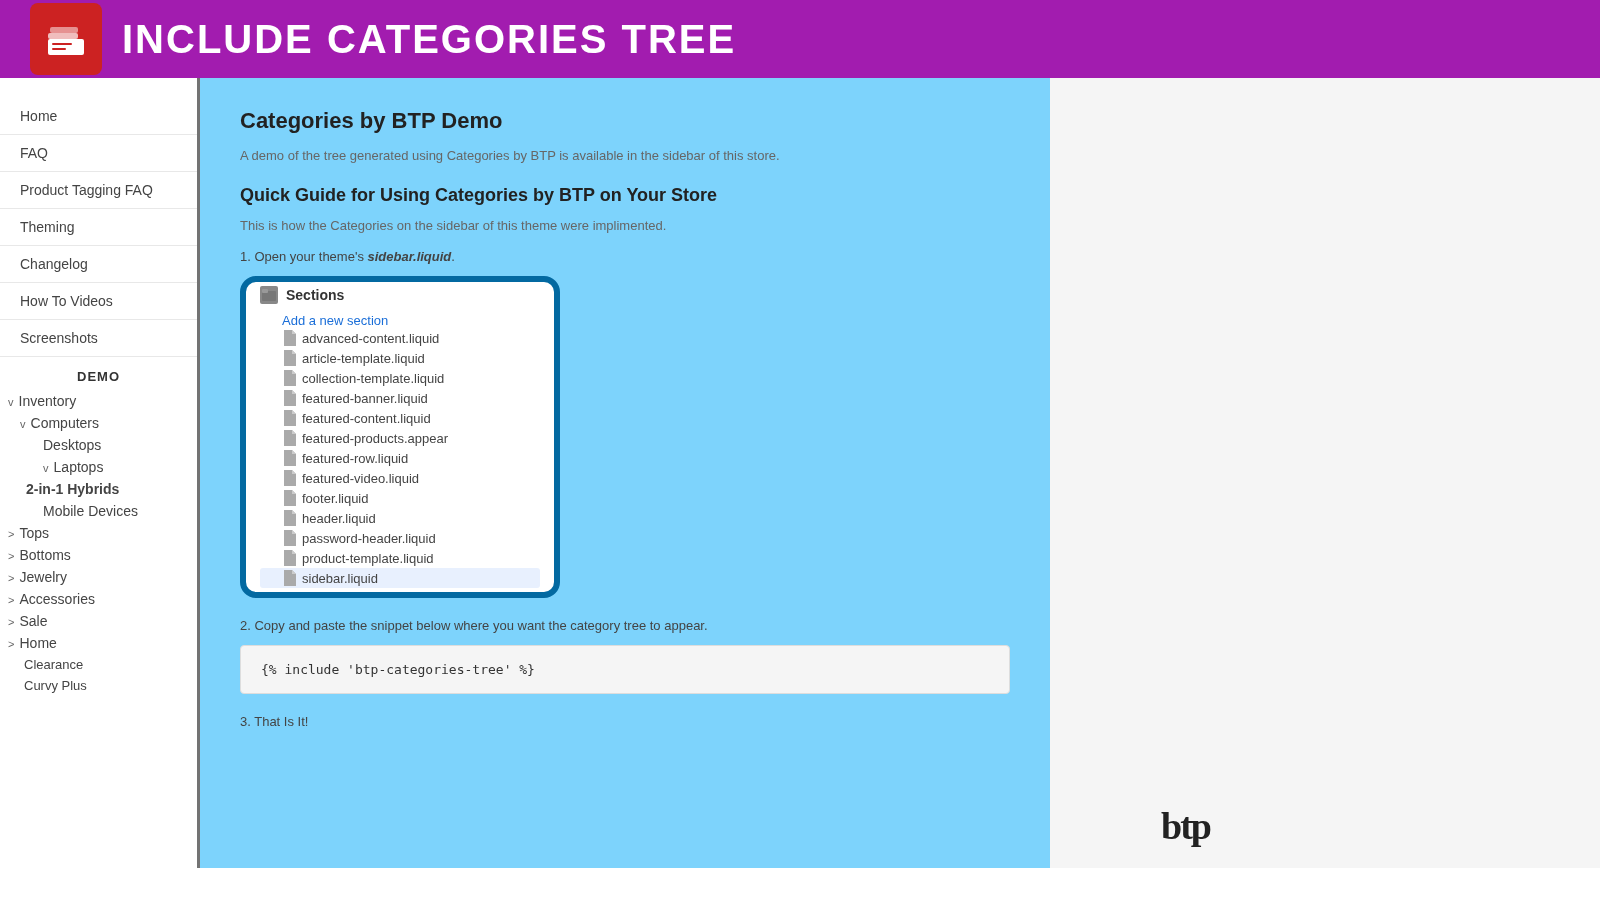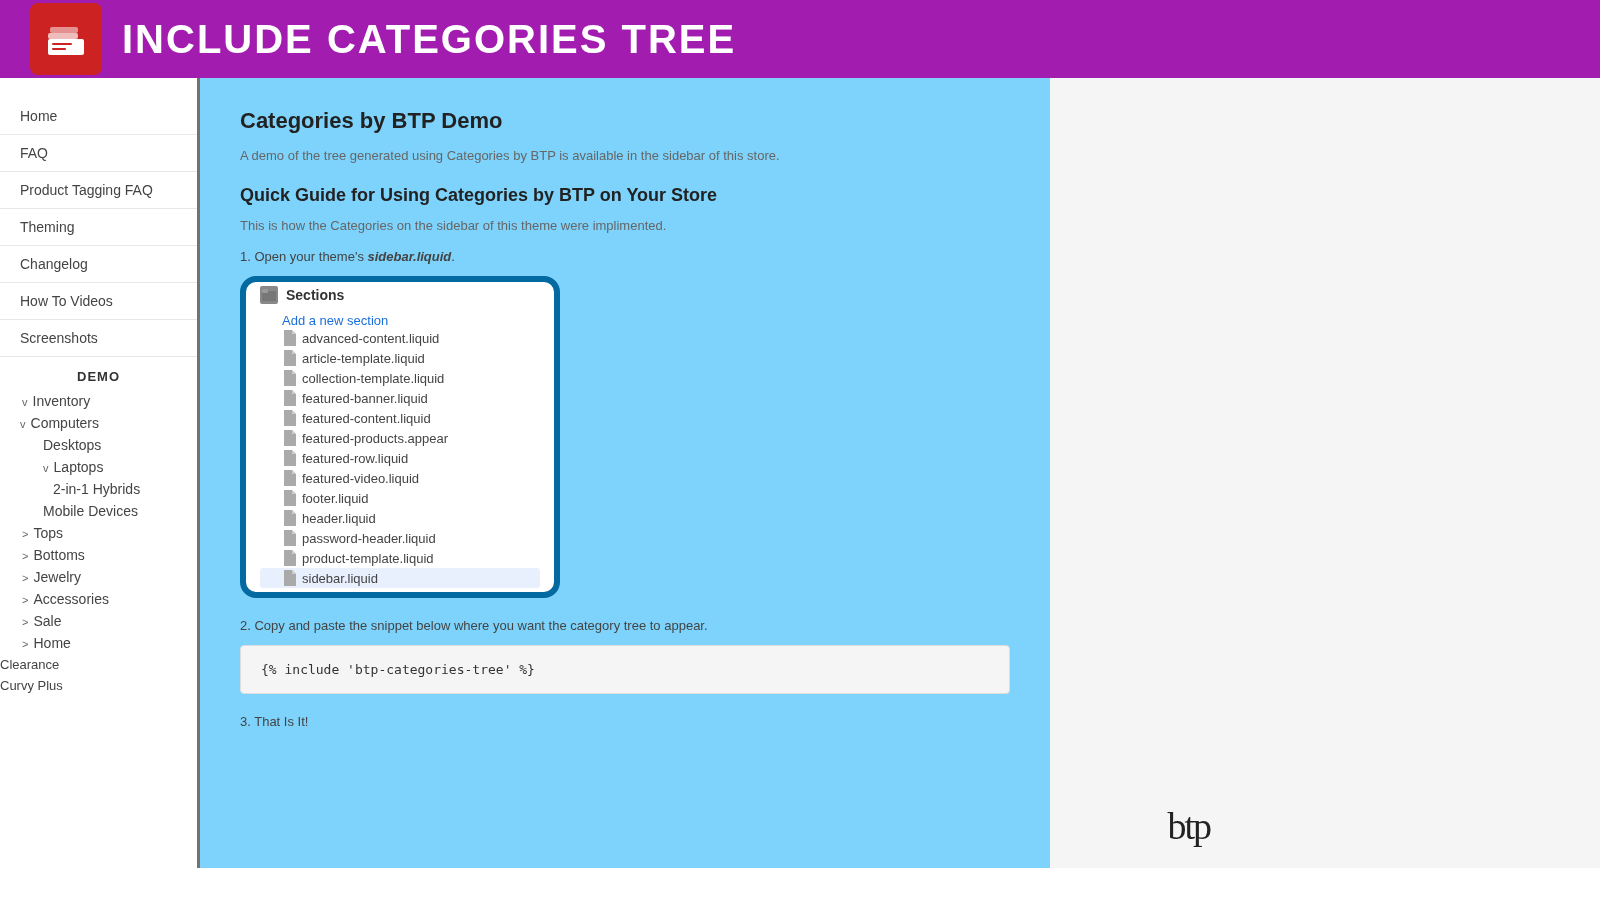--- a/index.html
+++ b/index.html
@@ -63,27 +63,27 @@
       font-size: 13px;
       text-align: center;
       color: #333;
       letter-spacing: 1px;
     }
     .tree-item {
       padding: 3px 6px;
       cursor: pointer;
       color: #444;
     }
-    .tree-item.indent-0 { padding-left: 22px; }
+    .tree-item.indent-0 { padding-left: 8px; }
     .tree-item.indent-1 { padding-left: 20px; }
     .tree-item.indent-2 { padding-left: 34px; margin-left: 9px; }
-    .tree-item.indent-3 { padding-left: 53px; }
+    .tree-item.indent-3 { padding-left: 26px; font-weight: bold; }
     .tree-arrow { color: #666; font-size: 11px; margin-right: 2px; }
     .sidebar-flat-item {
-      padding: 3px 0;
+      padding: 3px 24px;
       color: #444;
       font-size: 13px;
       cursor: pointer;
     }
 
     
     .content-area {
       flex: 1;
       background: #7dd3fc;
       padding: 30px 40px 40px 40px;
@@ -194,21 +194,21 @@
       width: 180px;
       background: #f5f5f5;
       display: flex;
       flex-direction: column;
       align-items: flex-end;
       justify-content: flex-end;
       padding: 20px;
     }
     .btp-logo {
       font-size: 38px;
-      font-weight: 400;
+      font-weight: 700;
       color: #222;
       font-family: 'Georgia', serif;
       letter-spacing: -2px;
       margin-left: 20px;
     }
   </style>
 </head>
 <body>
 
 <div class="header">

